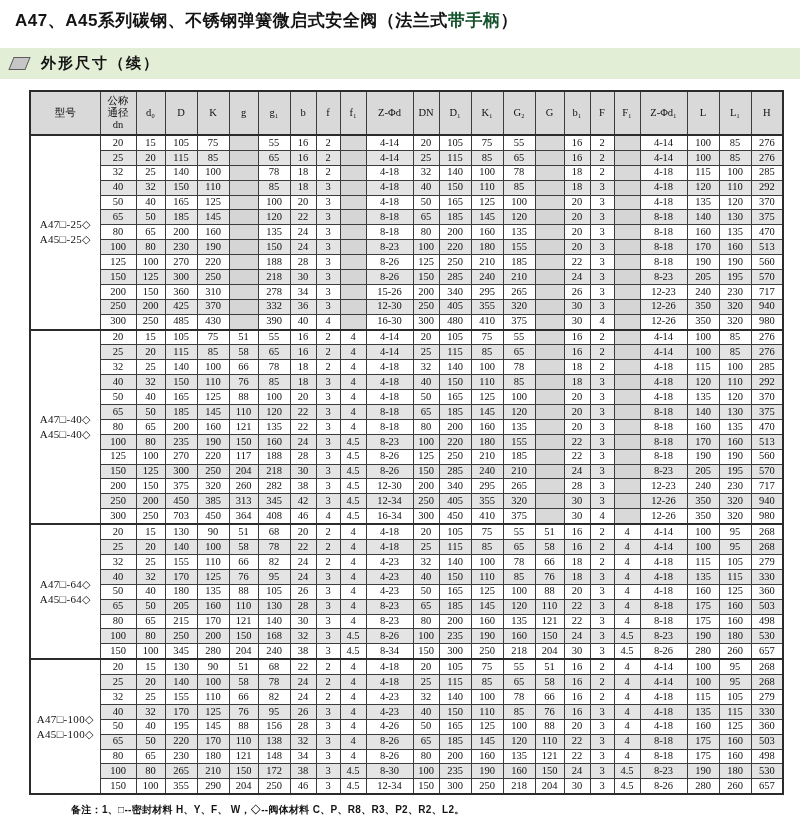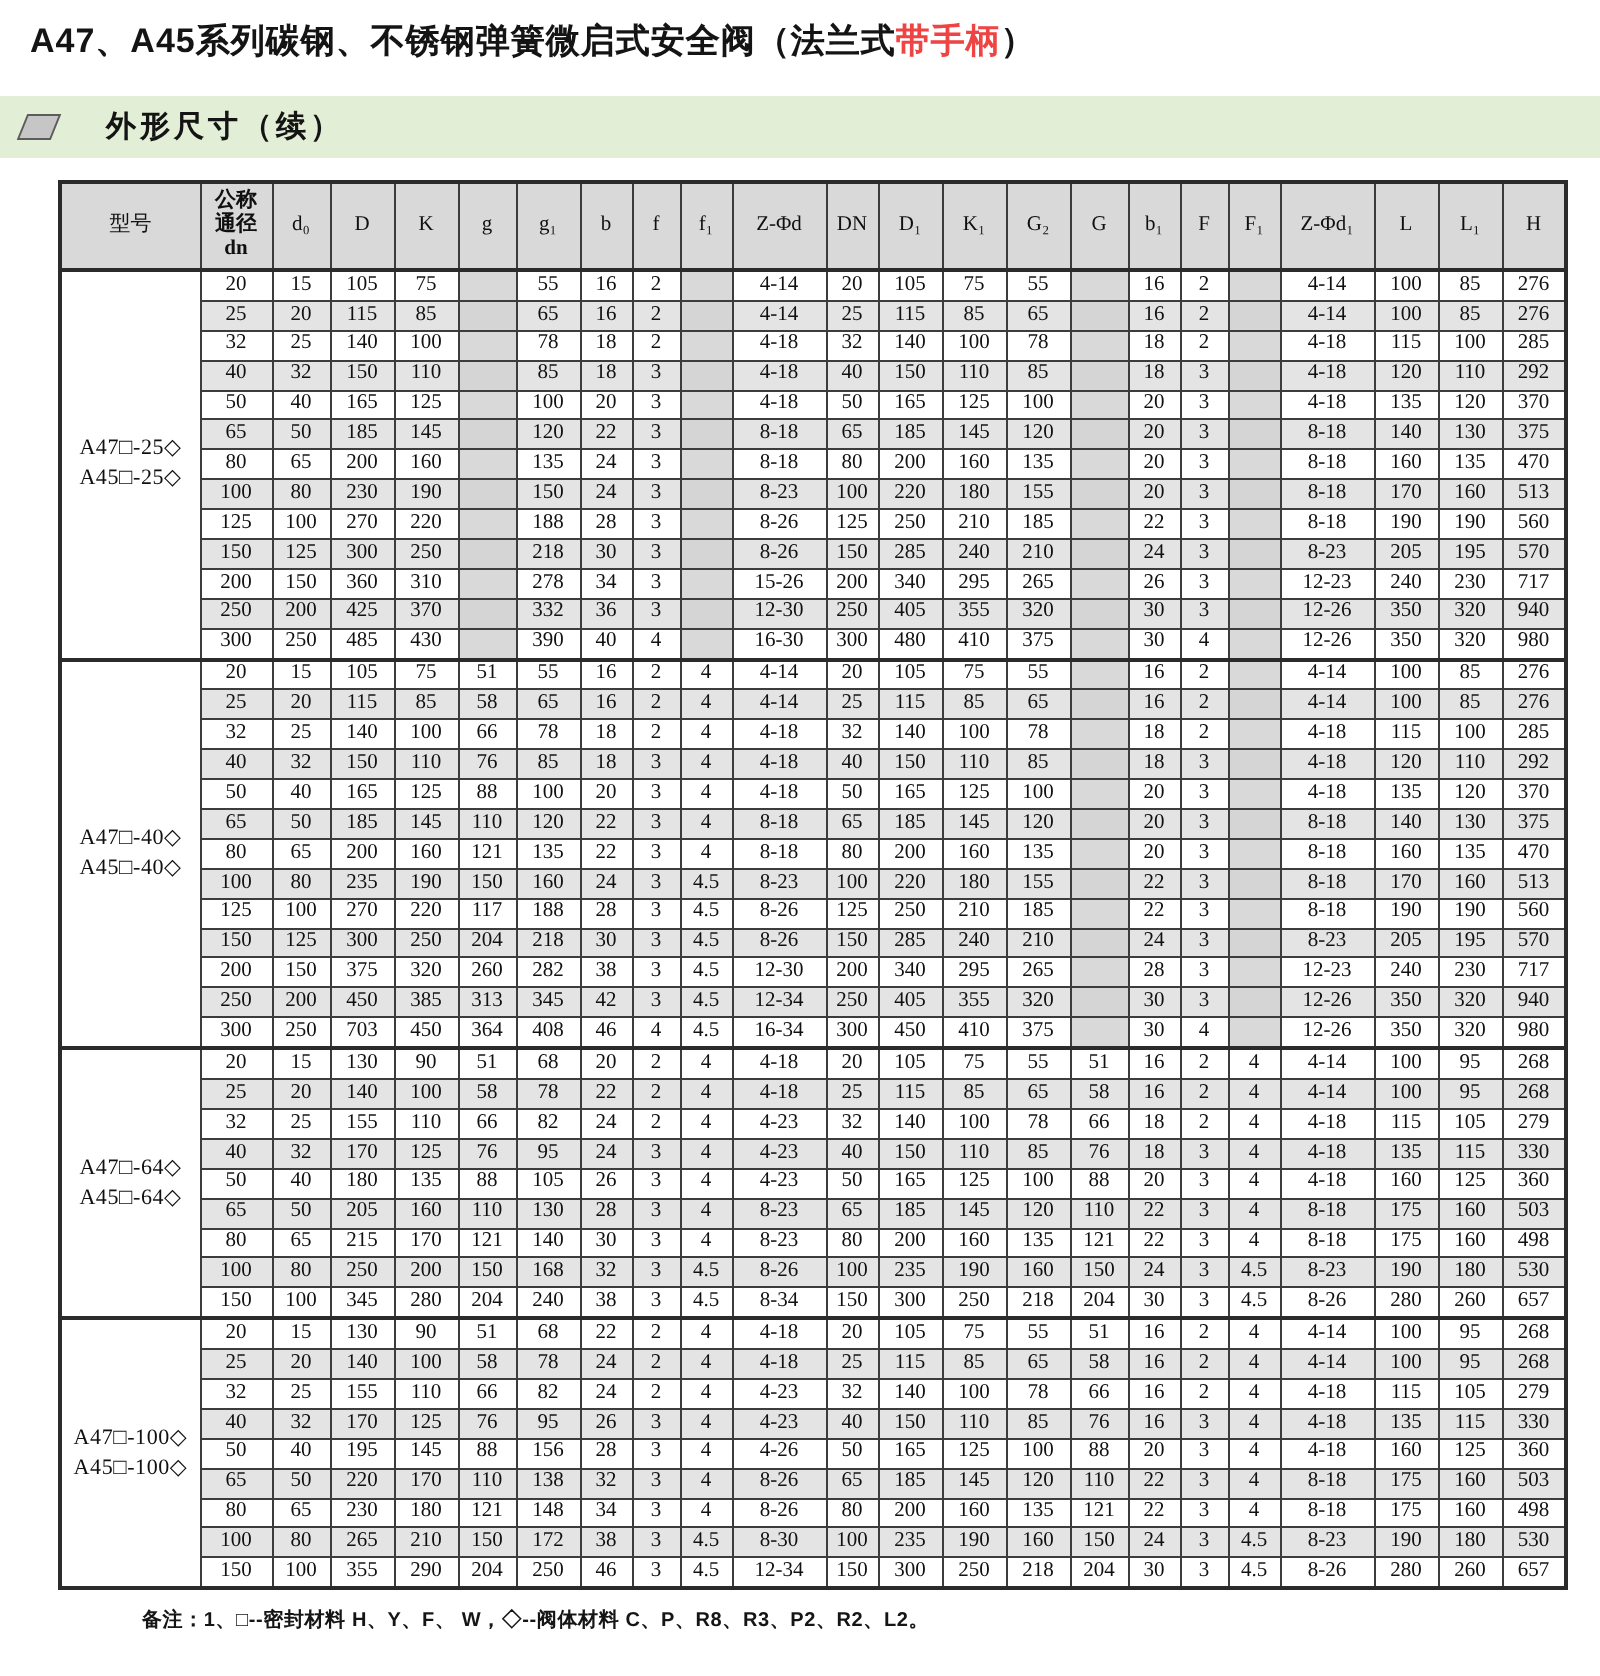--- a/index.html
+++ b/index.html
@@ -4,44 +4,44 @@
 <style>
   html,body{margin:0;padding:0;}
   body{
     width:800px;height:838px;background:#ffffff;position:relative;
     font-family:"Liberation Sans",sans-serif;color:#111;
   }
   .title{
     padding:9px 0 0 15px;font-size:17px;font-weight:bold;letter-spacing:0.5px;
     color:#141414;white-space:nowrap;
   }
-  .title .blue{color:#ef4444;}
+  .title .blue{color:#14532d;}
   .section-bar{
     margin-top:16px;height:31px;background:#e2efd6;
-    display:flex;align-items:center;padding-left:11px;box-sizing:border-box;gap:12px;
+    display:flex;align-items:center;padding-left:11px;box-sizing:border-box;
   }
   .para-icon{
     width:15px;height:11px;background:#c6c6c6;border:1px solid #5c5c5c;
     transform:skewX(-22deg);margin-right:13px;flex:0 0 auto;
   }
   .section-title{font-size:15px;font-weight:bold;letter-spacing:2px;color:#141414;}
   table{
     border-collapse:collapse;table-layout:fixed;
     margin:11px 0 0 29px;border:2px solid #2b2b2b;
     font-family:"Liberation Serif",serif;
   }
   th,td{
     border:1px solid #3c3c3c;text-align:center;vertical-align:middle;
     font-size:10.5px;padding:0;height:13.9px;line-height:1;
     overflow:hidden;white-space:nowrap;font-weight:normal;color:#101010;
   }
   thead th{
     background:#d9d9d9;height:42px;border-bottom:2px solid #2b2b2b;
   }
-  th.multi{white-space:pre-line;line-height:1.15;font-weight:bold;}
+  th.multi{white-space:pre-line;line-height:1.15;}
   tr.alt td{background:#e4e4e4;}
   td.blank{background:#d9d9d9;}
   tr.alt td.blank{background:#d5d5d5;}
   td.model{background:#ffffff;font-size:11px;text-align:center;}
   td.model div{line-height:15px;letter-spacing:0.3px;}
   tr.gsep td{border-top:2px solid #2b2b2b;}
   .footnote{
     margin:8px 0 0 71px;font-size:10px;font-weight:bold;color:#151515;
     letter-spacing:0.3px;
   }

